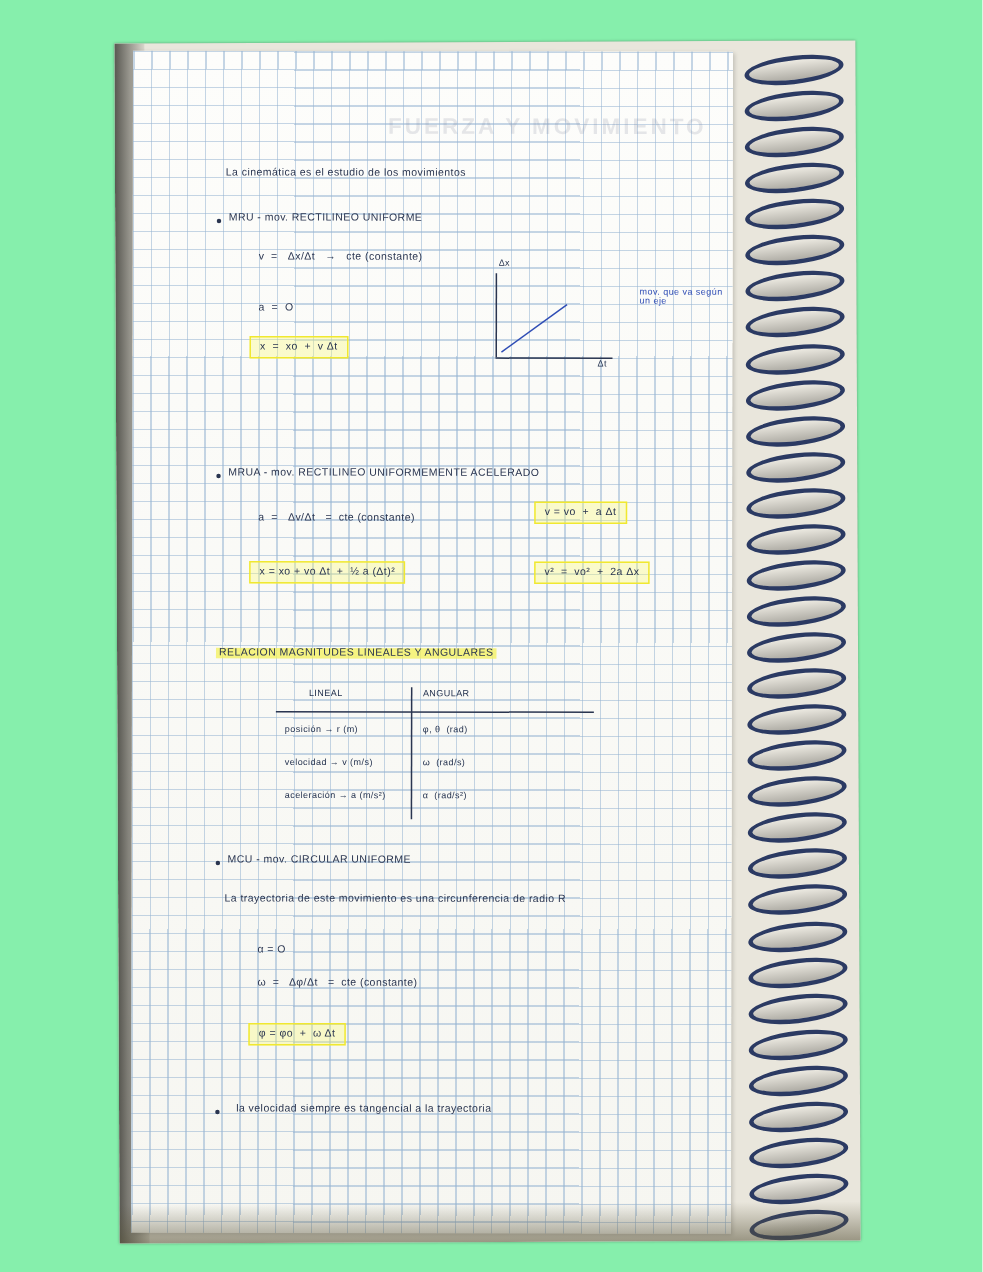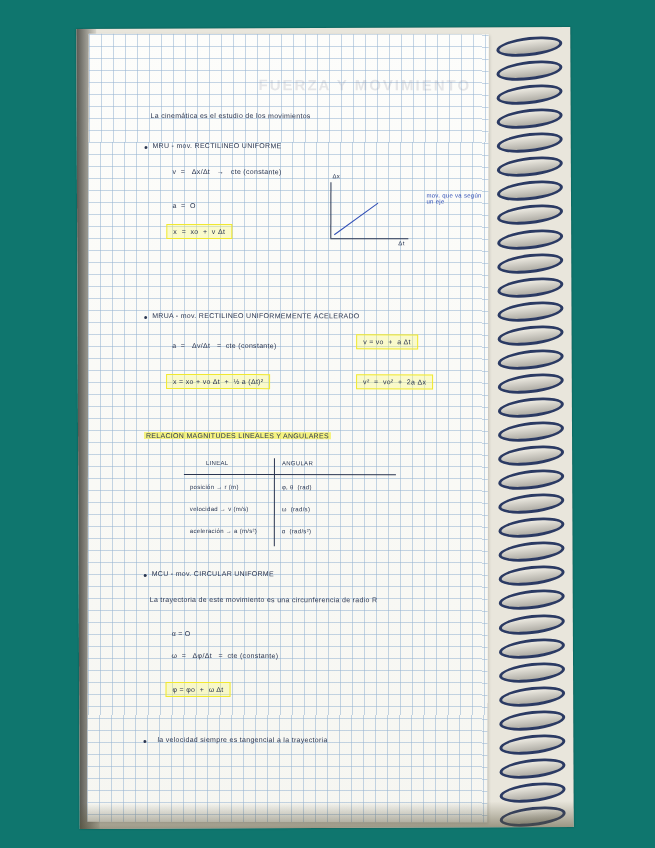--- a/index.html
+++ b/index.html
@@ -11,21 +11,21 @@
     width: 655px;
     height: 848px;
     overflow: hidden;
     font-family: "Liberation Sans", sans-serif;
   }
 
   #page {
     position: relative;
     width: 655px;
     height: 848px;
-    background: #0f766e;
+    background: #86efac;
   }
 
   
   .photo {
     position: absolute;
     left: 78px;
     top: 28px;
     width: 494px;
     height: 800px;
     background: #e9e6dc;

